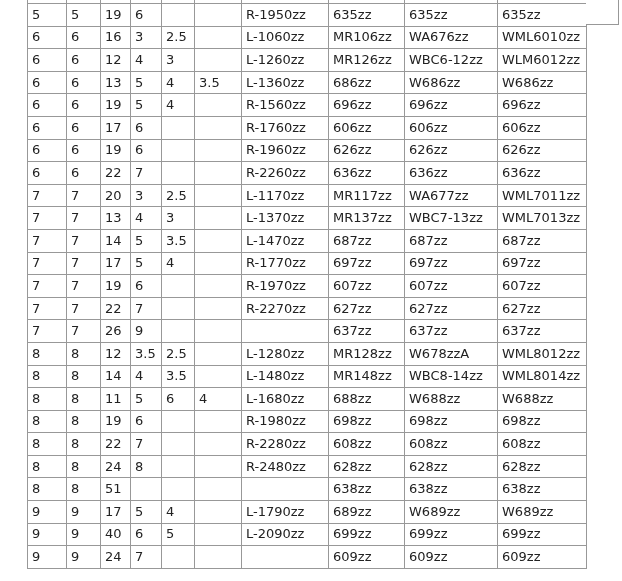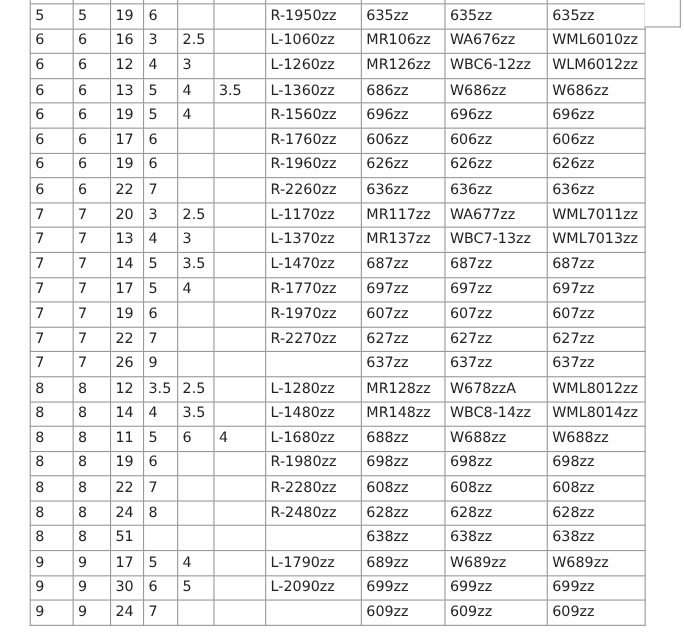--- a/index.html
+++ b/index.html
@@ -355,21 +355,21 @@
           <td>4</td>
           <td></td>
           <td>L-1790zz</td>
           <td>689zz</td>
           <td>W689zz</td>
           <td>W689zz</td>
         </tr>
         <tr>
           <td>9</td>
           <td>9</td>
-          <td>30</td>
+          <td>40</td>
           <td>6</td>
           <td>5</td>
           <td></td>
           <td>L-2090zz</td>
           <td>699zz</td>
           <td>699zz</td>
           <td>699zz</td>
         </tr>
         <tr>
           <td>9</td>

